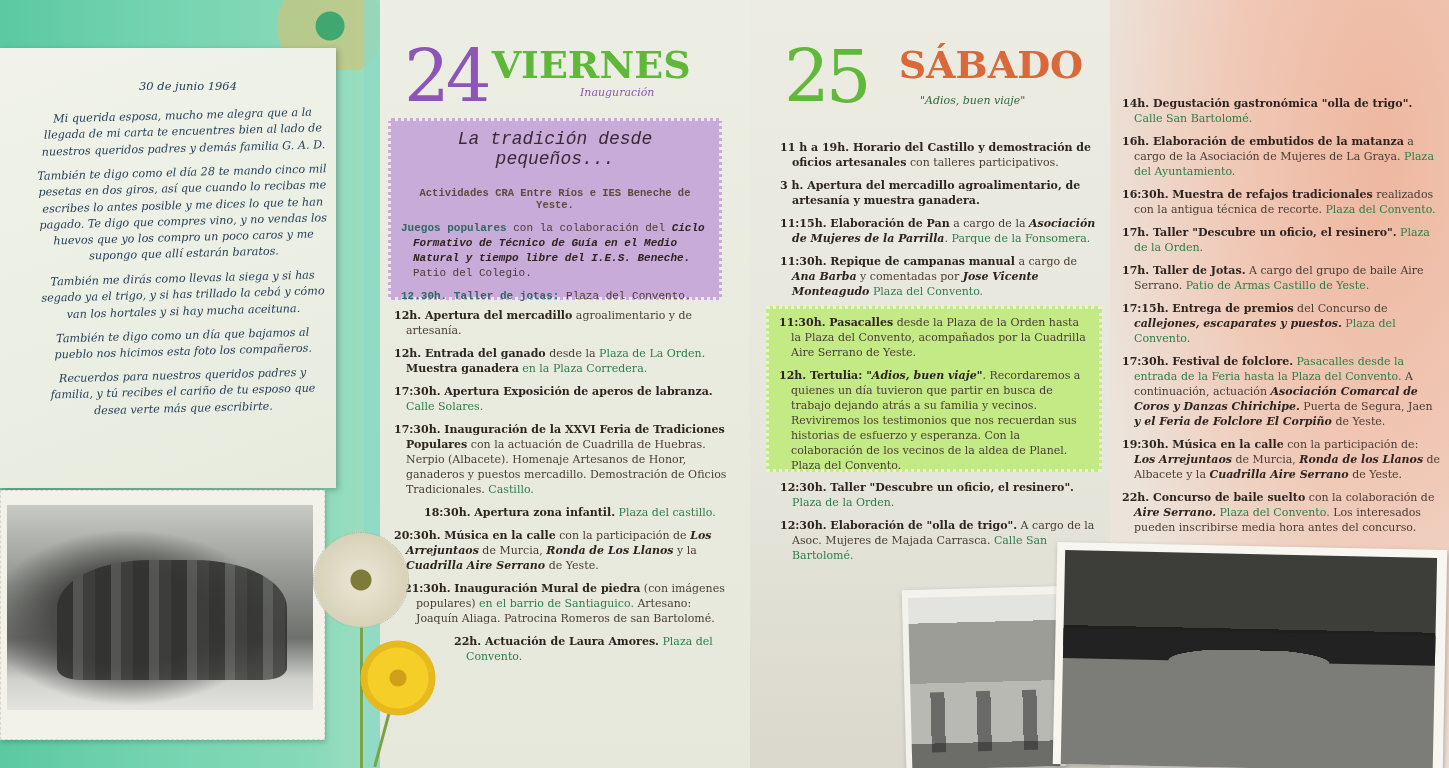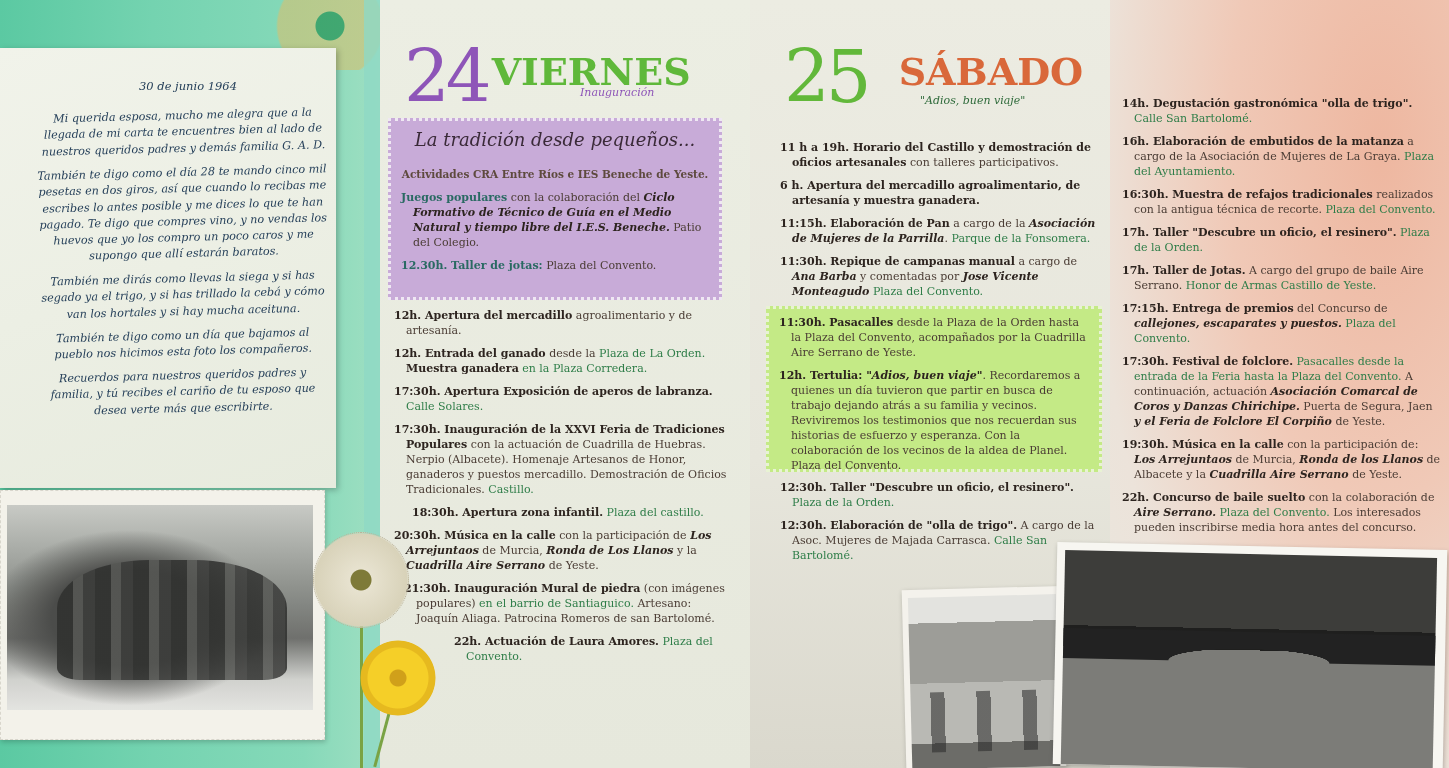--- a/index.html
+++ b/index.html
@@ -58,28 +58,29 @@
   }
   .dandelion-flower {
     position: absolute; left: 360px; top: 640px; width: 76px; height: 76px; border-radius: 50%;
     background: radial-gradient(circle, #d0a01a 0 8px, #f5cf28 9px 30px, #e6b91f 31px 37px, transparent 38px);
   }
   .stem { position: absolute; width: 3px; background: #7aa344; }
   .teal-strip { position: absolute; left: 364px; top: 0; width: 16px; height: 768px; background: #8fd8c4; opacity: .8; }
 
   
   #panel-friday { left: 380px; width: 370px; background: linear-gradient(180deg, #eceee3 0%, #e6e8dc 100%); }
-  .day-header { position: absolute; display: flex; align-items: center; }
+  .day-header { position: absolute; display: flex; align-items: flex-start; }
   .day-num { font-family: "DejaVu Serif", serif; font-size: 72px; line-height: 62px; letter-spacing: -4px; }
   .day-name { font-family: "DejaVu Serif", serif; font-weight: bold; font-size: 38px; line-height: 38px; margin-left: 4px; margin-bottom: 10px; }
   .day-sub { position: absolute; font-family: "DejaVu Serif", serif; font-style: italic; font-size: 11px; }
   .purple-box {
     position: absolute; left: 8px; top: 118px; width: 334px; height: 182px;
     background: #c8abd8; border: 3px dotted #efe8f3;
     padding: 8px 10px;
+    font-family: Liberation Mono, monospace;
   }
   .purple-title { text-align: center; font-style: italic; font-size: 18px; color: #3a2a38; }
   .purple-sub { text-align: center; font-weight: bold; font-size: 10.5px; color: #5e4a3e; margin-top: 18px; margin-bottom: 10px; }
   .ev { font-size: 11px; line-height: 15px; margin-bottom: 8px; padding-left: 12px; text-indent: -12px; color: #4a3c34; }
   .ev .t { font-weight: bold; color: #2d241f; }
   .ev .loc { color: #2e7d48; }
   .ev i { font-weight: normal; }
   .ev .bi { font-weight: bold; font-style: italic; color: #2d241f; }
   .purple-box .ev .t, .purple-box .ev b.teal { color: #2a6a63; }
   .friday-events { position: absolute; left: 14px; top: 308px; width: 340px; }
@@ -160,42 +161,42 @@
     <p class="ev">
       <span class="t" style="color:#2a6a63">12.30h. Taller de jotas:</span><span> Plaza del Convento.</span>
     </p>
   </div>
 
   <div class="friday-events">
     <p class="ev"><span class="t">12h. Apertura del mercadillo</span><span> agroalimentario y de artesanía.</span></p>
     <p class="ev"><span class="t">12h. Entrada del ganado</span><span> desde la </span><span class="loc">Plaza de La Orden.</span><span class="t"> Muestra ganadera</span><span class="loc"> en la Plaza Corredera.</span></p>
     <p class="ev"><span class="t">17:30h. Apertura Exposición de aperos de labranza.</span><span class="loc"> Calle Solares.</span></p>
     <p class="ev"><span class="t">17:30h. Inauguración de la XXVI Feria de Tradiciones Populares</span><span> con la actuación de Cuadrilla de Huebras. Nerpio (Albacete). Homenaje Artesanos de Honor, ganaderos y puestos mercadillo. Demostración de Oficios Tradicionales.</span><span class="loc"> Castillo.</span></p>
-    <p class="ev" style="margin-left:18px"><span class="t">18:30h. Apertura zona infantil.</span><span class="loc"> Plaza del castillo.</span></p>
+    <p class="ev" style="margin-left:30px"><span class="t">18:30h. Apertura zona infantil.</span><span class="loc"> Plaza del castillo.</span></p>
     <p class="ev" style=""><span class="t">20:30h. Música en la calle</span><span> con la participación de </span><span class="bi">Los Arrejuntaos</span><span> de Murcia, </span><span class="bi">Ronda de Los Llanos</span><span> y la </span><span class="bi">Cuadrilla Aire Serrano</span><span> de Yeste.</span></p>
     <p class="ev" style="margin-left:10px"><span class="t">21:30h. Inauguración Mural de piedra</span><span> (con imágenes populares)</span><span class="loc"> en el barrio de Santiaguico.</span><span> Artesano: Joaquín Aliaga. Patrocina Romeros de san Bartolomé.</span></p>
     <p class="ev" style="margin-left:60px"><span class="t">22h. Actuación de Laura Amores.</span><span class="loc"> Plaza del Convento.</span></p>
   </div>
 </div>
 
 <div class="stem" style="left:360px; top:590px; height:178px;"></div>
 <div class="stem" style="left:382px; top:700px; height:68px; transform:rotate(15deg);"></div>
 <div class="dandelion-seed"></div>
 <div class="dandelion-flower"></div>
 
 <div class="page" id="panel-sat1">
   <div class="day-header" style="left:34px; top:46px;gap:27px;">
     <span class="day-num" style="color:#62b83a">25</span>
     <span class="day-name" style="color:#d9683a">SÁBADO</span>
   </div>
   <div class="day-sub" style="left:170px; top:94px; color:#2e6a3a;">"Adios, buen viaje"</div>
 
   <div class="sat1-events">
     <p class="ev"><span class="t">11 h a 19h. Horario del Castillo y demostración de oficios artesanales</span><span> con talleres participativos.</span></p>
-    <p class="ev"><span class="t">6 h. Apertura del mercadillo agroalimentario, de artesanía y muestra ganadera.</span></p>
+    <p class="ev"><span class="t">3 h. Apertura del mercadillo agroalimentario, de artesanía y muestra ganadera.</span></p>
     <p class="ev"><span class="t">11:15h. Elaboración de Pan</span><span> a cargo de la </span><span class="bi">Asociación de Mujeres de la Parrilla</span><span>.</span><span class="loc"> Parque de la Fonsomera.</span></p>
     <p class="ev"><span class="t">11:30h. Repique de campanas manual</span><span> a cargo de </span><span class="bi">Ana Barba</span><span> y comentadas por </span><span class="bi">Jose Vicente Monteagudo</span><span class="loc"> Plaza del Convento.</span></p>
   </div>
 
   <div class="green-box">
     <p class="ev"><span class="t">11:30h. Pasacalles</span><span> desde la Plaza de la Orden hasta la Plaza del Convento, acompañados por la Cuadrilla Aire Serrano de Yeste.</span></p>
     <p class="ev"><span class="t">12h. Tertulia:</span><span class="bi"> "Adios, buen viaje"</span><span>. Recordaremos a quienes un día tuvieron que partir en busca de trabajo dejando atrás a su familia y vecinos. Reviviremos los testimonios que nos recuerdan sus historias de esfuerzo y esperanza. Con la colaboración de los vecinos de la aldea de Planel. Plaza del Convento.</span></p>
   </div>
 
   <div class="sat1-events-b">
@@ -203,21 +204,21 @@
     <p class="ev"><span class="t">12:30h. Elaboración de "olla de trigo".</span><span> A cargo de la Asoc. Mujeres de Majada Carrasca.</span><span class="loc"> Calle San Bartolomé.</span></p>
   </div>
 </div>
 
 <div class="page" id="panel-sat2">
   <div class="sat2-events">
     <p class="ev"><span class="t">14h. Degustación gastronómica "olla de trigo".</span><span class="loc"> Calle San Bartolomé.</span></p>
     <p class="ev"><span class="t">16h. Elaboración de embutidos de la matanza</span><span> a cargo de la Asociación de Mujeres de La Graya.</span><span class="loc"> Plaza del Ayuntamiento.</span></p>
     <p class="ev"><span class="t">16:30h. Muestra de refajos tradicionales</span><span> realizados con la antigua técnica de recorte.</span><span class="loc"> Plaza del Convento.</span></p>
     <p class="ev"><span class="t">17h. Taller "Descubre un oficio, el resinero".</span><span class="loc"> Plaza de la Orden.</span></p>
-    <p class="ev"><span class="t">17h. Taller de Jotas.</span><span> A cargo del grupo de baile Aire Serrano.</span><span class="loc"> Honor de Armas Castillo de Yeste.</span></p>
+    <p class="ev"><span class="t">17h. Taller de Jotas.</span><span> A cargo del grupo de baile Aire Serrano.</span><span class="loc"> Patio de Armas Castillo de Yeste.</span></p>
     <p class="ev"><span class="t">17:15h. Entrega de premios</span><span> del Concurso de </span><span class="bi">callejones, escaparates y puestos.</span><span class="loc"> Plaza del Convento.</span></p>
     <p class="ev"><span class="t">17:30h. Festival de folclore.</span><span class="loc"> Pasacalles desde la entrada de la Feria hasta la Plaza del Convento.</span><span> A continuación, actuación </span><span class="bi">Asociación Comarcal de Coros y Danzas Chirichipe.</span><span> Puerta de Segura, Jaen </span><span class="bi">y el Feria de Folclore El Corpiño</span><span> de Yeste.</span></p>
     <p class="ev"><span class="t">19:30h. Música en la calle</span><span> con la participación de: </span><span class="bi">Los Arrejuntaos</span><span> de Murcia, </span><span class="bi">Ronda de los Llanos</span><span> de Albacete y la </span><span class="bi">Cuadrilla Aire Serrano</span><span> de Yeste.</span></p>
     <p class="ev"><span class="t">22h. Concurso de baile suelto</span><span> con la colaboración de </span><span class="bi">Aire Serrano.</span><span class="loc"> Plaza del Convento.</span><span> Los interesados pueden inscribirse media hora antes del concurso.</span></p>
   </div>
 </div>
 
 <div class="photo-church">
     <div class="img"></div>
   </div>

